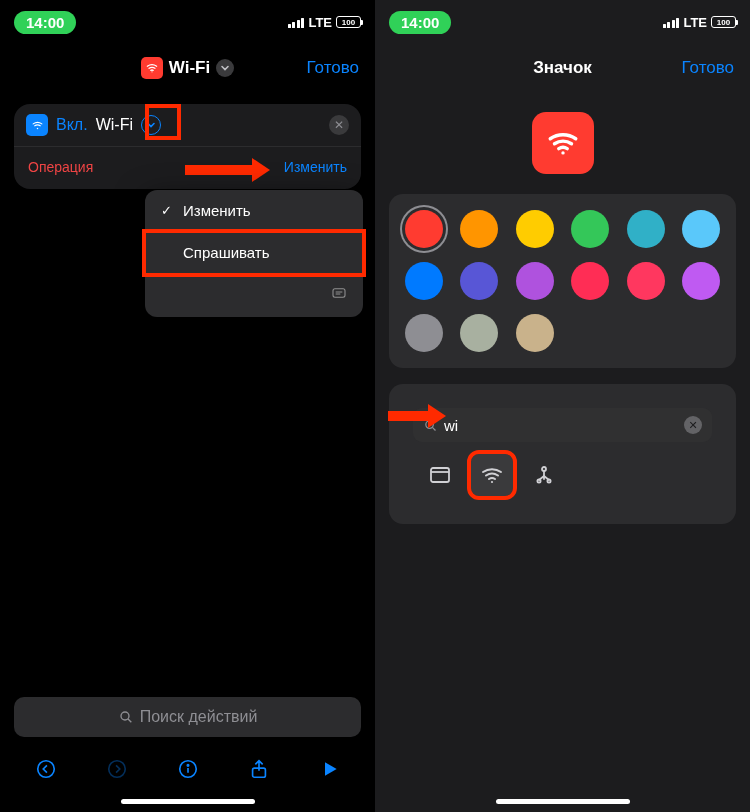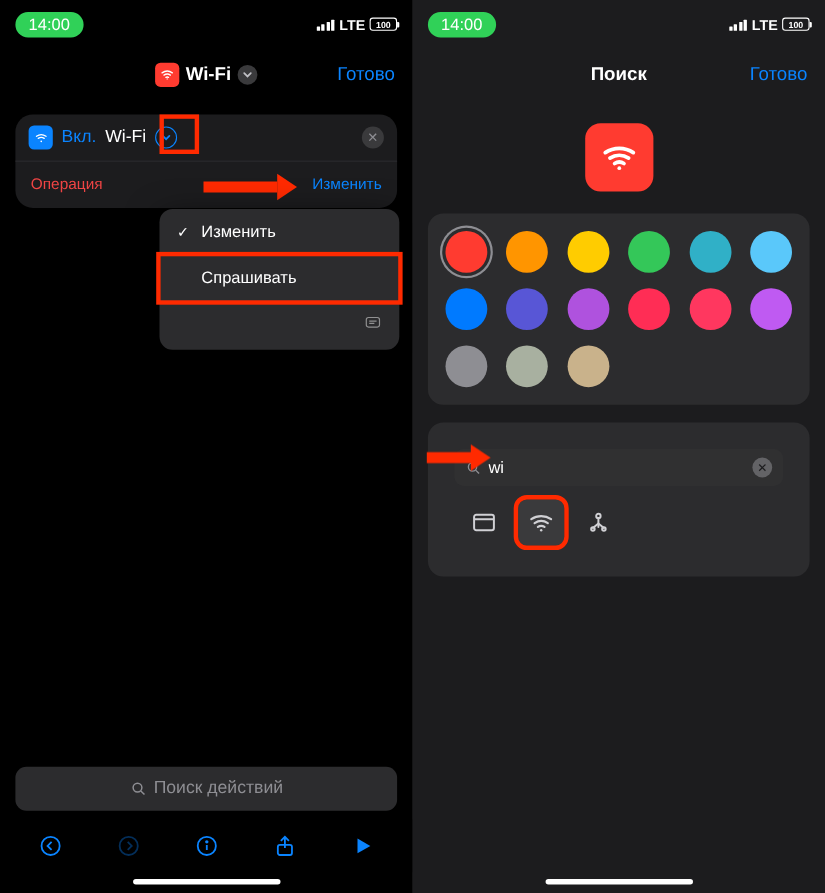--- a/index.html
+++ b/index.html
@@ -30,21 +30,21 @@
     color: #fff;
     font-size: 15px;
     font-weight: 600;
   }
   .time-pill {
     background: #30d158;
     color: #fff;
     padding: 3px 12px;
     border-radius: 14px;
     font-size: 15px;
-    font-weight: 400;
+    font-weight: 700;
   }
   .status-right { display: flex; align-items: center; gap: 4px; font-size: 13px; }
   .signal-bars { display: inline-flex; align-items: flex-end; gap: 1.5px; height: 11px; }
   .signal-bars span { width: 3px; background: #fff; border-radius: 0.5px; }
   .signal-bars span:nth-child(1){height:4px}
   .signal-bars span:nth-child(2){height:6px}
   .signal-bars span:nth-child(3){height:8px}
   .signal-bars span:nth-child(4){height:10px}
   .lte { font-weight: 600; font-size: 13px; }
   .battery {
@@ -344,21 +344,21 @@
           <span></span>
           <span></span>
           <span></span>
         </span>
       <span class="lte">LTE</span>
       <span class="battery">100</span>
     </span>
   </div>
 
   <div class="nav">
-    <span class="nav-title">Поиск</span>
+    <span class="nav-title">Значок</span>
     <span class="nav-right">Готово</span>
   </div>
 
   <div class="preview-area">
     <span class="preview-icon">
       <svg viewBox="0 0 24 24" fill="none" stroke="#fff" stroke-width="2.4" stroke-linecap="round">
         <path d="M3 9a16 16 0 0 1 18 0"></path>
           <path d="M6 12.5a11 11 0 0 1 12 0"></path>
           <path d="M9 16a5.5 5.5 0 0 1 6 0"></path>
           <circle cx="12" cy="19" r="1.2" fill="#fff" stroke="none"></circle>

